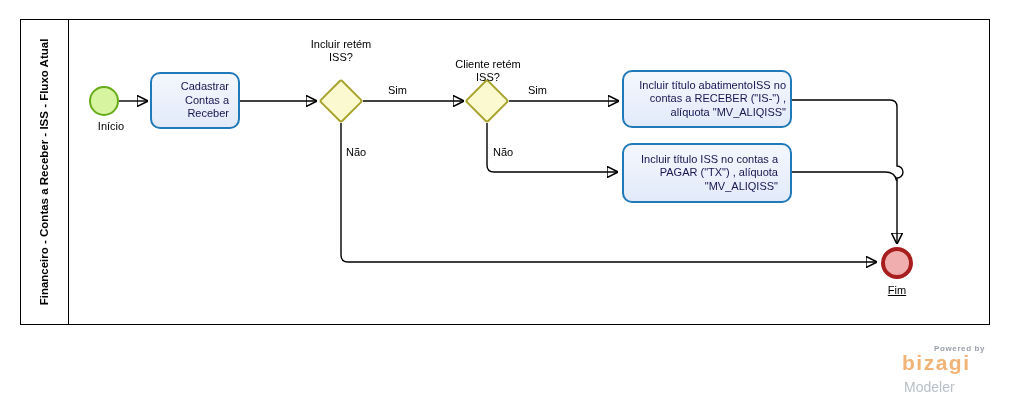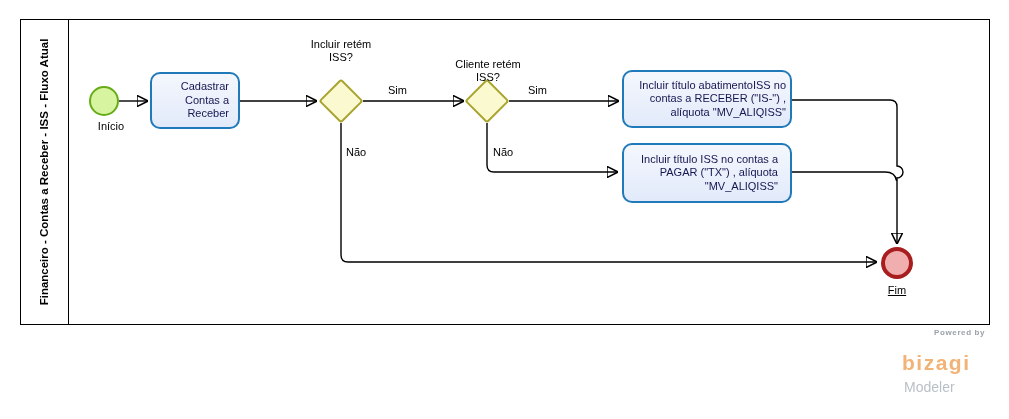--- a/index.html
+++ b/index.html
@@ -63,21 +63,21 @@
   .lbl-gw1    { left: 301px; top: 38px; width: 80px; line-height: 13px; }
   .lbl-gw2    { left: 444px; top: 38px; width: 88px; line-height: 13px; margin-top: 20px; }
   .lbl-sim1   { left: 388px; top: 84px; }
   .lbl-sim2   { left: 528px; top: 84px; }
   .lbl-nao1   { left: 346px; top: 146px; }
   .lbl-nao2   { left: 493px; top: 146px; }
 
   
   .brand { position: absolute; z-index: 2; }
   .brand-powered {
-    right: 24px; top: 328px; font-size: 8px; font-weight: bold;
+    right: 24px; top: 344px; font-size: 8px; font-weight: bold;
     color: #9ba1a9; letter-spacing: 0.6px;
   }
   .brand-bizagi {
     left: 902px; top: 348px; font-size: 21px; font-weight: bold;
     color: #f2b377; letter-spacing: 1.5px; line-height: 30px;
   }
   .brand-modeler {
     left: 904px; top: 379px; font-size: 14px; color: #b9c0c8;
   }
 </style>

